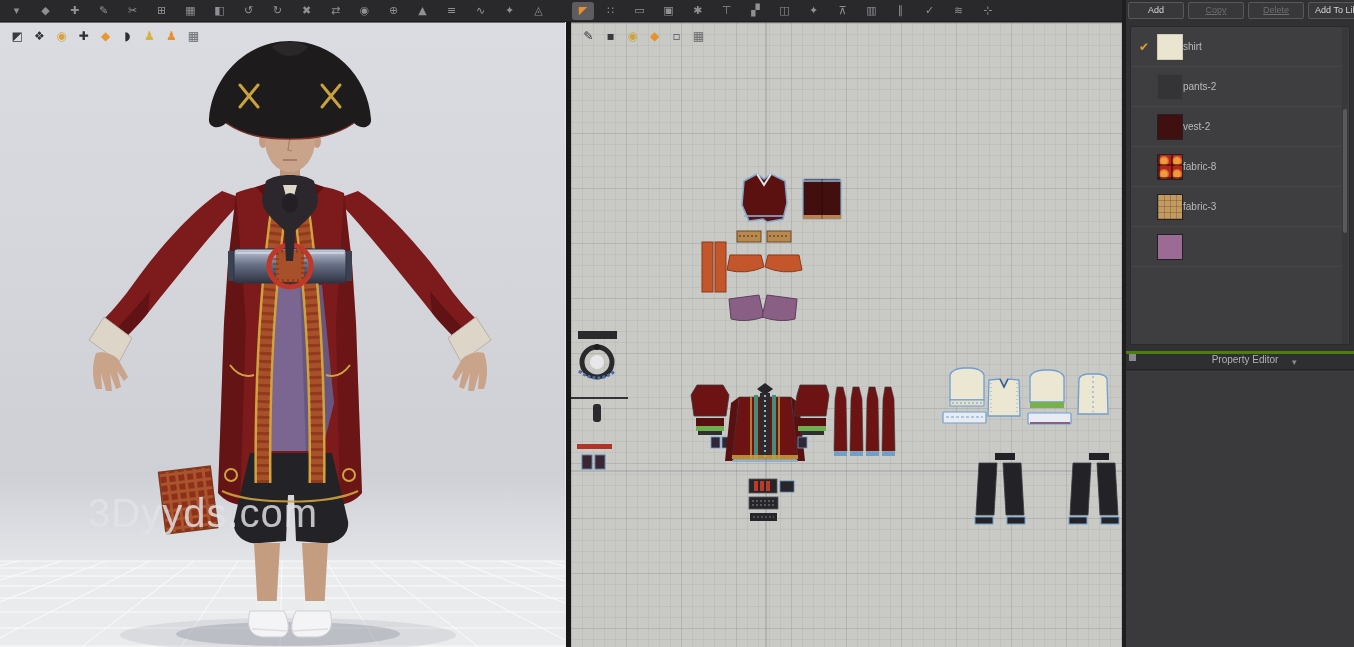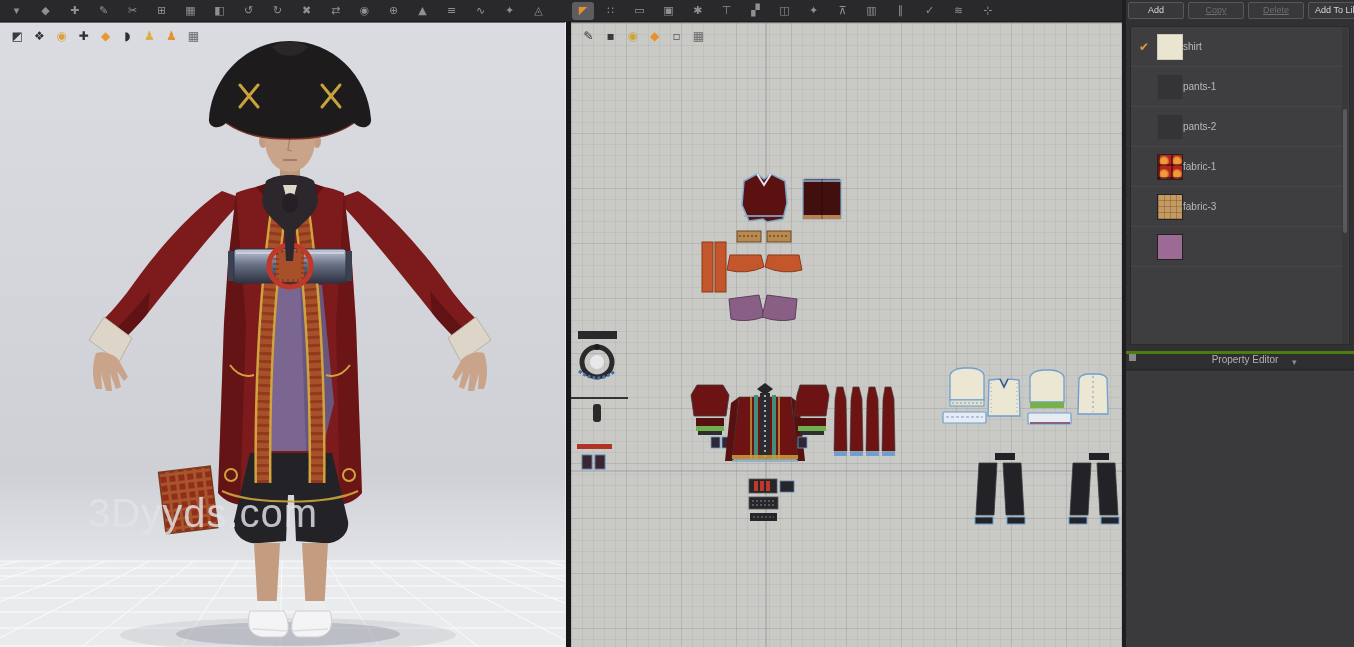--- a/index.html
+++ b/index.html
@@ -464,31 +464,31 @@
     <div class="list-wrap">
       <div id="objList">
           <div class="obj-row">
             <div class="obj-check">✔</div>
             <div class="obj-swatch sw-shirt"></div>
             <div class="obj-label">shirt</div>
           </div>
           <div class="obj-row">
             <div class="obj-check"></div>
             <div class="obj-swatch sw-dark"></div>
-            <div class="obj-label">pants-1</div>
-          </div>
-          <div class="obj-row">
-            <div class="obj-check"></div>
-            <div class="obj-swatch sw-dark"></div>
             <div class="obj-label">pants-2</div>
           </div>
           <div class="obj-row">
             <div class="obj-check"></div>
+            <div class="obj-swatch sw-vest2"></div>
+            <div class="obj-label">vest-2</div>
+          </div>
+          <div class="obj-row">
+            <div class="obj-check"></div>
             <div class="obj-swatch sw-fab1"></div>
-            <div class="obj-label">fabric-1</div>
+            <div class="obj-label">fabric-8</div>
           </div>
           <div class="obj-row">
             <div class="obj-check"></div>
             <div class="obj-swatch sw-fab2"></div>
             <div class="obj-label">fabric-3</div>
           </div>
           <div class="obj-row">
             <div class="obj-check"></div>
             <div class="obj-swatch sw-purple"></div>
             <div class="obj-label"></div>

